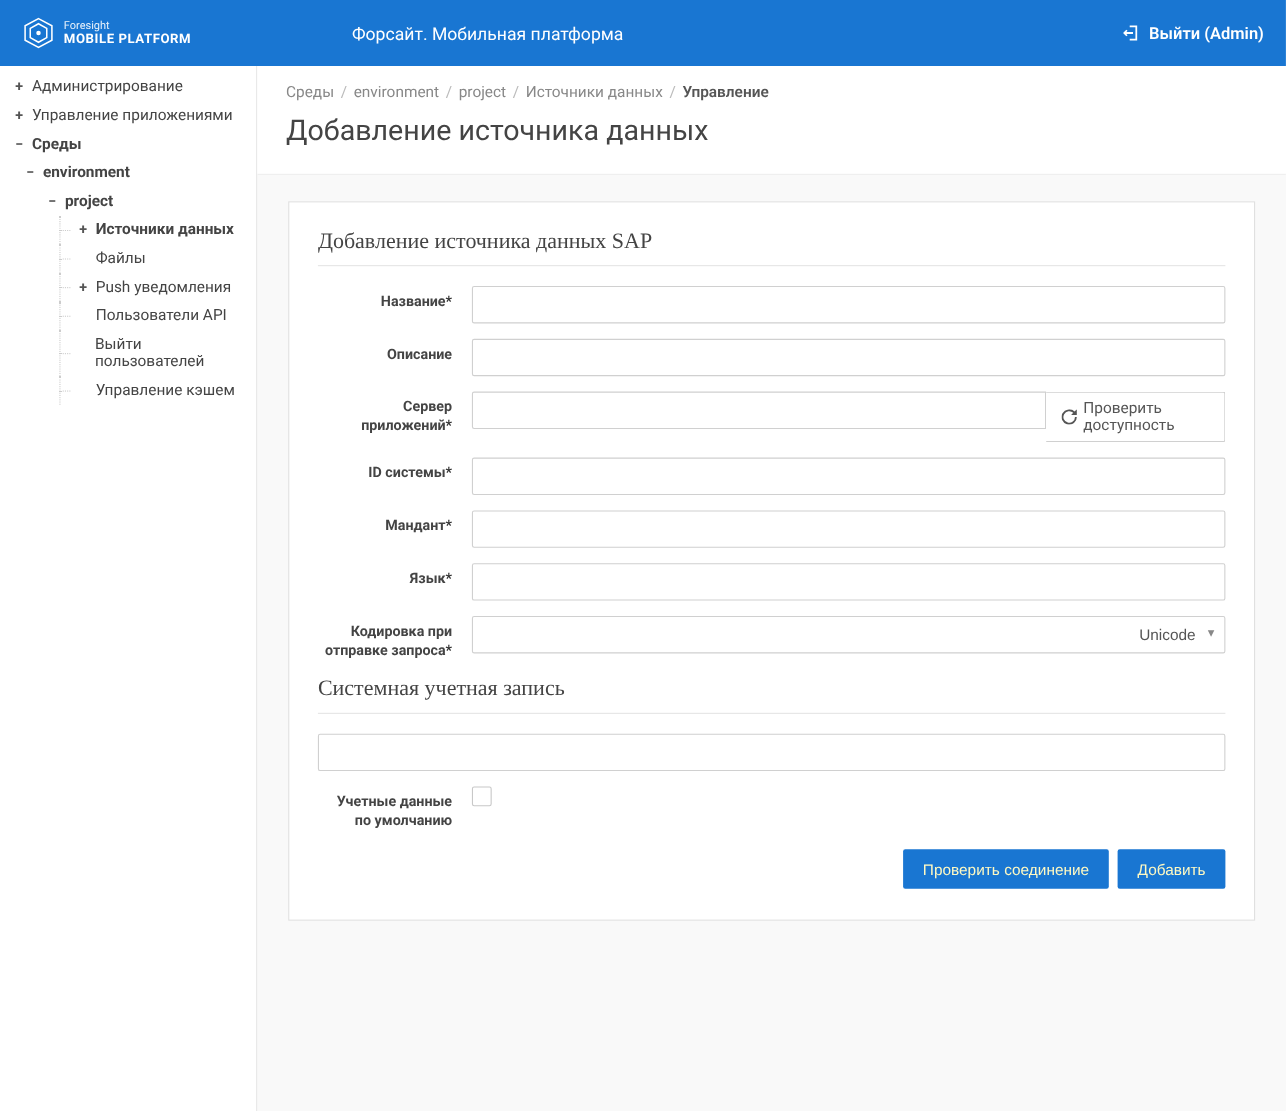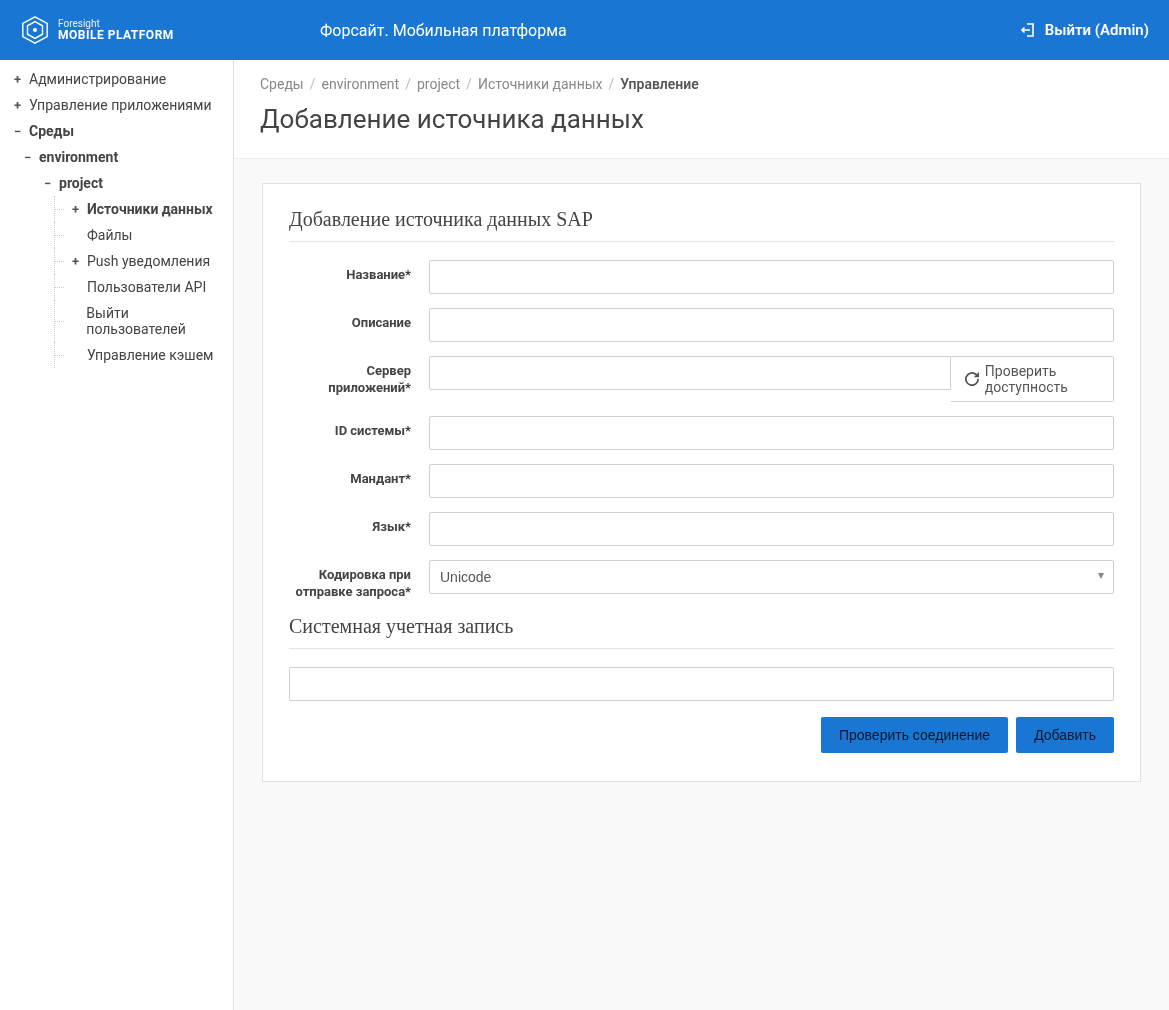--- a/index.html
+++ b/index.html
@@ -34,30 +34,30 @@
 .breadcrumb .sep { color: #bbb; }
 .breadcrumb .current { color: #555; font-weight: 600; }
 .page-title { font-size: 26px; color: #444; font-weight: 400; }
 .content-area { padding: 24px 28px 40px; }
 .panel { background: #fff; border: 1px solid #e0e0e0; padding: 24px 26px 28px; }
 .panel h2 { font-size: 20px; font-weight: 400; color: #444; border-bottom: 1px solid #e5e5e5; padding-bottom: 10px; margin-bottom: 18px; font-family: Liberation Serif, serif; }
 .form-row { display: flex; margin-bottom: 14px; }
 .form-label { width: 140px; text-align: right; padding-right: 18px; padding-top: 7px; font-size: 13px; font-weight: 700; color: #444; line-height: 1.3; }
 .form-label .req { color: #333; }
 .form-control-wrap { flex: 1; }
-input.form-control, select.form-control { width: 100%; height: 34px; border: 1px solid #d0d0d0; border-radius: 2px; padding: 0 10px; font-size: 14px; color: #555; background: #fff; }
+input.form-control, select.form-control { width: 100%; height: 34px; border: 1px solid #d0d0d0; border-radius: 2px; padding: 0 10px; font-size: 14px; color: #555; background: #fff; text-align: right; }
 select.form-control { appearance: none; -webkit-appearance: none; background-image: none; padding-right: 26px; position: relative; }
 .select-wrap { position: relative; }
 .select-wrap::after { content: "▾"; position: absolute; right: 10px; top: 8px; color: #888; pointer-events: none; font-size: 12px; }
 .input-group { display: flex; }
 .input-group input { border-radius: 2px 0 0 2px; }
 .input-addon { display: flex; align-items: center; gap: 6px; height: 46px; border: 1px solid #d0d0d0; border-left: none; border-radius: 0 2px 2px 0; padding: 0 14px; font-size: 14px; color: #555; background: #fff; cursor: pointer; }
 .checkbox { width: 18px; height: 18px; border: 1px solid #c8c8c8; border-radius: 2px; cursor: pointer; }
 .button-row { display: flex; justify-content: flex-end; gap: 8px; margin-top: 16px; }
-.btn { height: 36px; padding: 0 18px; border: none; border-radius: 2px; font-size: 14px; cursor: pointer; background: #1976d2; color: #0f172a; }
+.btn { height: 36px; padding: 0 18px; border: none; border-radius: 2px; font-size: 14px; cursor: pointer; background: #1976d2; color: #fef9c3; }
 svg { display: block; }
 </style>
 </head>
 <body>
 
 <div class="header">
   <div class="logo-wrap">
     <span>
       <svg class="logo-icon" viewBox="0 0 32 32">
           <polygon points="16,2 29,9 29,23 16,30 3,23 3,9" fill="none" stroke="#fff" stroke-width="1.5"></polygon>
@@ -247,20 +247,26 @@
           </div>
         </div>
 
         <h2>Системная учетная запись</h2>
 
 
         <div class="form-row">
           <div class="form-control-wrap"><input class="form-control" type="password" style=""></div>
         </div>
 
+        <div class="form-row">
+          <label class="form-label"><span>Учетные данные по умолчанию</span></label>
+          <div class="form-control-wrap">
+              <div class="checkbox"></div>
+            </div>
+        </div>
 
         <div class="button-row">
           <button class="btn">Проверить соединение</button>
           <button class="btn">Добавить</button>
         </div>
       </div>
     </div>
   </main>
 </div>
 

